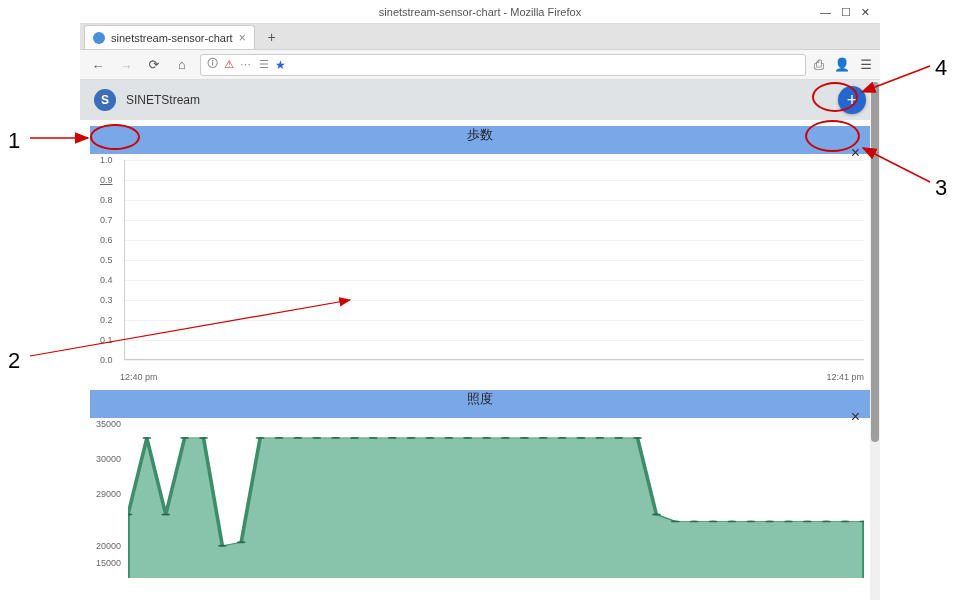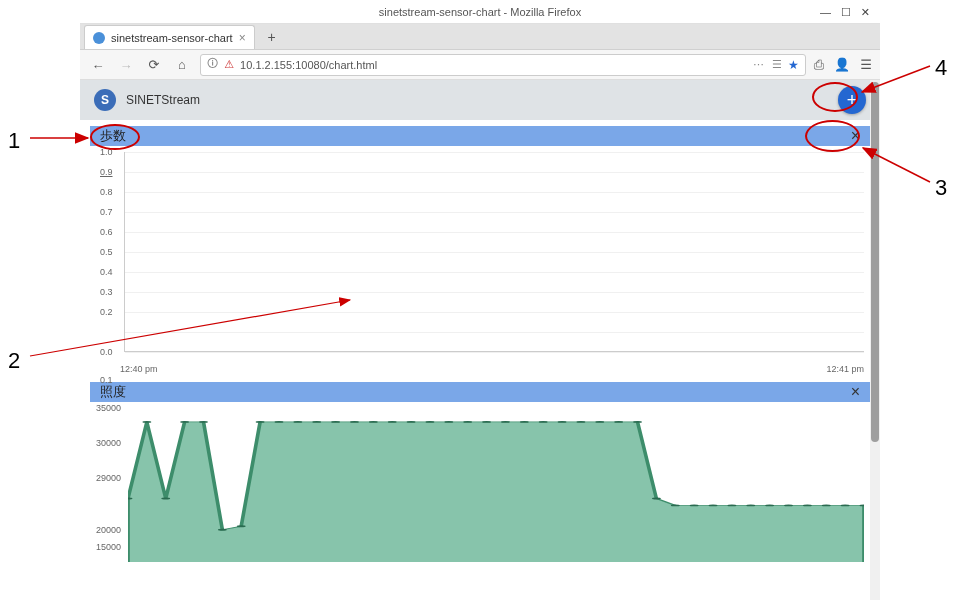--- a/index.html
+++ b/index.html
@@ -181,27 +181,28 @@
       border-radius: 50%;
       background: #2467d1;
       color: #fff;
       display: flex; align-items: center; justify-content: center;
       font-size: 18px;
       box-shadow: 0 1px 3px rgba(0,0,0,0.3);
     }
 
     .panel { margin: 6px 10px 0 10px; }
     .panel-header {
-      height: 20px;
+      height: 28px;
       background: #7aa7e8;
       display: flex;
       align-items: center;
       padding: 0 10px;
       font-size: 13px;
       color: #222;
+      flex-direction: column;
     }
     .panel-header .close-panel {
       margin-left: auto;
       font-size: 16px;
       color: #333;
     }
 
     .chart1 {
       height: 230px;
       position: relative;
@@ -283,21 +284,20 @@
 </div>
 
 <div class="navbar">
   <div class="nav-btn">←</div>
   <div class="nav-btn" style="color:#bbb">→</div>
   <div class="nav-btn">⟳</div>
   <div class="nav-btn">⌂</div>
   <div class="urlbar">
     <span class="shield">🛈</span>
     <span class="shield" style="color:#c33">⚠</span>
-    <span class="url-text">10.1.2.155:10080/chart.html</span>
     <span class="dots">⋯</span>
     <span class="shield">☰</span>
     <span class="star">★</span>
   </div>
   <div class="right-icons">
     <span>⎙</span>
     <span>👤</span>
     <span>☰</span>
   </div>
 </div>
@@ -335,21 +335,21 @@
       <div id="yticks1">
           <div class="ytick1" style="top: 6px;">1.0</div>
           <div class="ytick1" style="top: 26px; text-decoration: underline;">0.9</div>
           <div class="ytick1" style="top: 46px;">0.8</div>
           <div class="ytick1" style="top: 66px;">0.7</div>
           <div class="ytick1" style="top: 86px;">0.6</div>
           <div class="ytick1" style="top: 106px;">0.5</div>
           <div class="ytick1" style="top: 126px;">0.4</div>
           <div class="ytick1" style="top: 146px;">0.3</div>
           <div class="ytick1" style="top: 166px;">0.2</div>
-          <div class="ytick1" style="top: 186px; margin-top: 48px;">0.1</div>
+          <div class="ytick1" style="top: 186px;">0.1</div>
           <div class="ytick1" style="top: 206px;">0.0</div>
         </div>
       <div class="xtick1" style="left:30px">12:40 pm</div>
       <div class="xtick1" style="right:6px">12:41 pm</div>
     </div>
   </div>
 
   <div class="panel">
     <div class="panel-header">
       <span>照度</span>

